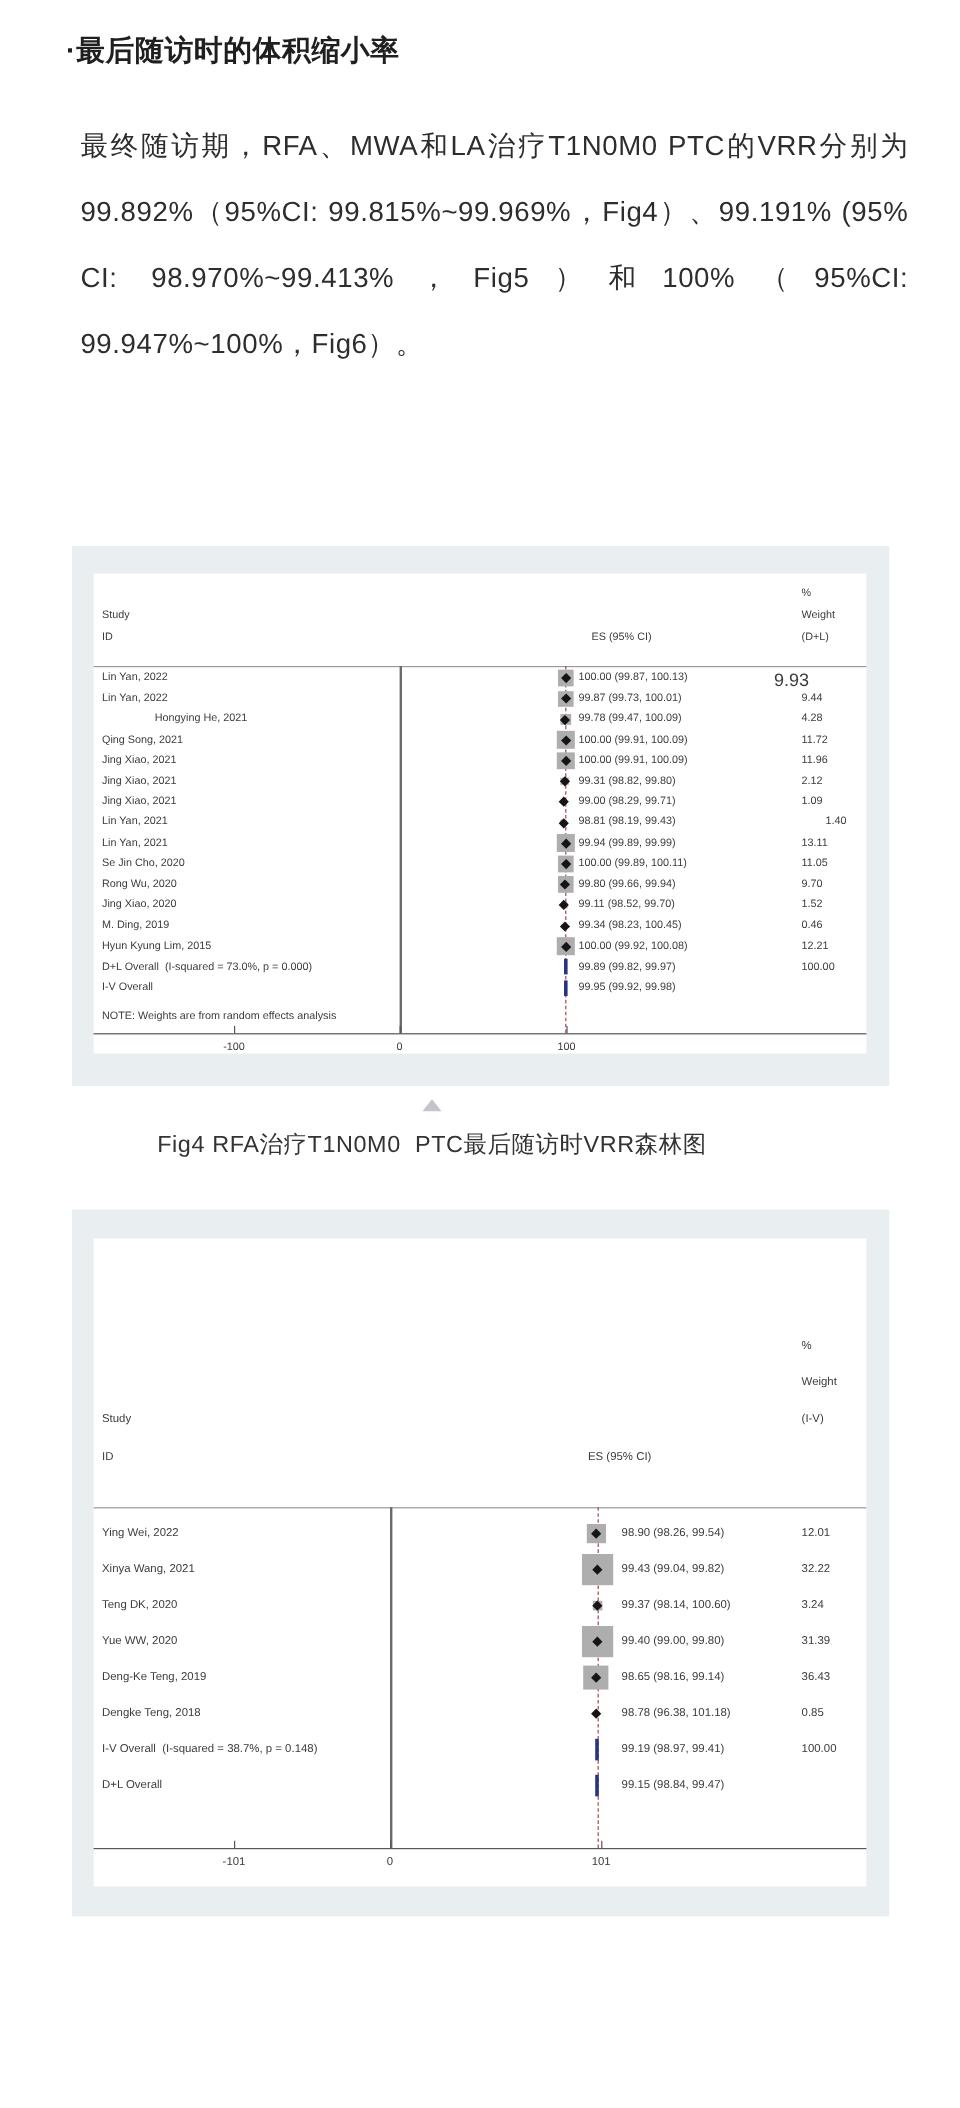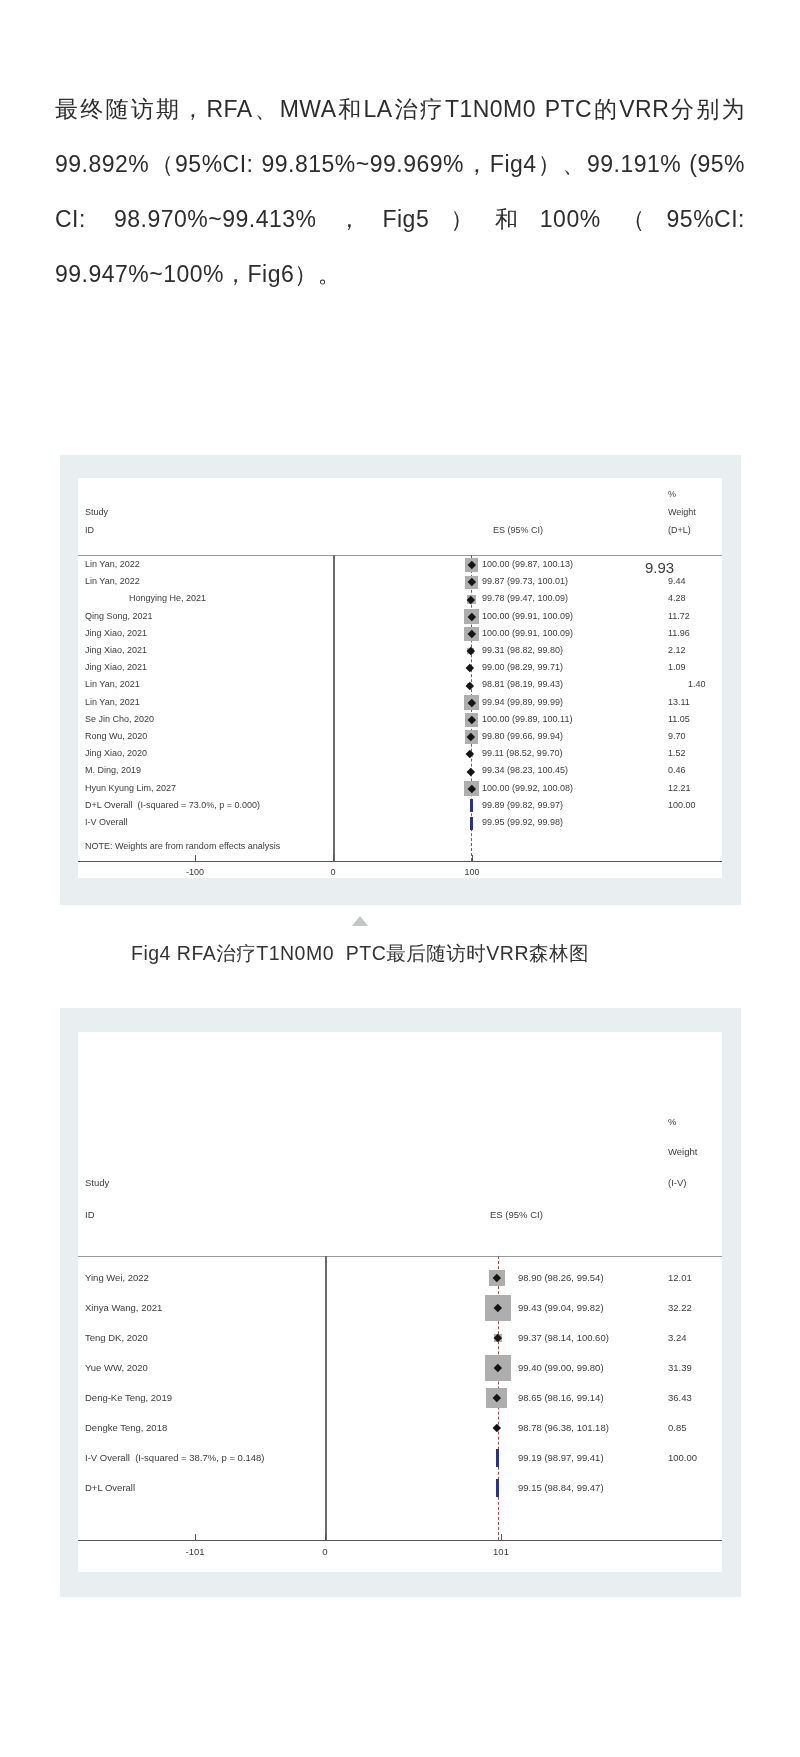--- a/index.html
+++ b/index.html
@@ -1,35 +1,36 @@
 <!DOCTYPE html>
 <html><head>
 <meta charset="utf-8">
 <style>
   html,body{margin:0;padding:0;background:#ffffff;}
   #page{position:relative;width:800px;height:1757px;background:#ffffff;overflow:hidden;
         font-family:"Liberation Sans","DejaVu Sans",sans-serif;}
   #heading{position:absolute;left:55px;top:26px;margin:0;font-size:24px;font-weight:bold;
            color:#1f1f1f;letter-spacing:0.5px;}
-  #paragraph{position:absolute;left:55px;top:82px;width:690px;margin:0;font-size:23px;
+  #paragraph{position:absolute;left:55px;top:82px;width:690px;margin:12px;font-size:23px;
              line-height:55px;color:#2d2d2d;text-align:justify;text-justify:inter-character;
              letter-spacing:0.5px;}
   .chart-outer{position:absolute;}
   .chart-inner{position:absolute;background:#ffffff;}
   .ctext{position:absolute;white-space:pre;line-height:1;color:#3c3c3c;}
   .caption-wrap{position:absolute;left:0;width:720px;text-align:center;}
   .tri{width:0;height:0;border-left:8px solid transparent;border-right:8px solid transparent;
        border-bottom:10px solid #c2c6ca;margin:0 auto 14px auto;}
   .caption{font-size:19.5px;color:#333333;letter-spacing:0.5px;white-space:pre-wrap;text-align:center;}
 </style>
 </head>
 <body>
 
 <div id="page">
 
+  <h2 id="heading">·最后随访时的体积缩小率</h2>
 
   <p id="paragraph">最终随访期，RFA、MWA和LA治疗T1N0M0 PTC的VRR分别为99.892%（95%CI: 99.815%~99.969%，Fig4）、99.191% (95% CI: 98.970%~99.413%，Fig5）和100%（95%CI: 99.947%~100%，Fig6）。</p>
 
   <div class="chart-outer" style="left: 60px; top: 455px; width: 681px; height: 450px; background: rgb(233, 238, 241);">
     <div class="chart-inner" style="left: 18px; top: 23px; width: 644px; height: 400px;">
         <div class="ctext" style="position: absolute; left: 7px; top: 30.05px; font-size: 9px; color: rgb(60, 60, 60);">Study</div>
         <div class="ctext" style="position: absolute; left: 7px; top: 48.05px; font-size: 9px; color: rgb(60, 60, 60);">ID</div>
         <div class="ctext" style="position: absolute; left: 415px; top: 48.05px; font-size: 9px; color: rgb(60, 60, 60);">ES (95% CI)</div>
         <div class="ctext" style="position: absolute; left: 590px; top: 12.05px; font-size: 9px; color: rgb(60, 60, 60);">%</div>
         <div class="ctext" style="position: absolute; left: 590px; top: 30.05px; font-size: 9px; color: rgb(60, 60, 60);">Weight</div>
@@ -95,21 +96,21 @@
         <div class="ctext" style="position: absolute; left: 7px; top: 271.25px; font-size: 9px; color: rgb(60, 60, 60);">Jing Xiao, 2020</div>
         <div style="position: absolute; left: 389.678px; top: 273.611px; width: 5.17811px; height: 5.17811px; background: rgb(174, 174, 174);"></div>
         <div style="position: absolute; left: 389.467px; top: 273.4px; width: 5.6px; height: 5.6px; background: rgb(21, 21, 21); transform: rotate(45deg);"></div>
         <div class="ctext" style="position: absolute; left: 404px; top: 271.25px; font-size: 9px; color: rgb(60, 60, 60);">99.11 (98.52, 99.70)</div>
         <div class="ctext" style="position: absolute; left: 590px; top: 271.25px; font-size: 9px; color: rgb(60, 60, 60);">1.52</div>
         <div class="ctext" style="position: absolute; left: 7px; top: 288.45px; font-size: 9px; color: rgb(60, 60, 60);">M. Ding, 2019</div>
         <div style="position: absolute; left: 391.162px; top: 291.976px; width: 2.84858px; height: 2.84858px; background: rgb(174, 174, 174);"></div>
         <div style="position: absolute; left: 389.786px; top: 290.6px; width: 5.6px; height: 5.6px; background: rgb(21, 21, 21); transform: rotate(45deg);"></div>
         <div class="ctext" style="position: absolute; left: 404px; top: 288.45px; font-size: 9px; color: rgb(60, 60, 60);">99.34 (98.23, 100.45)</div>
         <div class="ctext" style="position: absolute; left: 590px; top: 288.45px; font-size: 9px; color: rgb(60, 60, 60);">0.46</div>
-        <div class="ctext" style="position: absolute; left: 7px; top: 305.65px; font-size: 9px; color: rgb(60, 60, 60);">Hyun Kyung Lim, 2027</div>
+        <div class="ctext" style="position: absolute; left: 7px; top: 305.65px; font-size: 9px; color: rgb(60, 60, 60);">Hyun Kyung Lim, 2015</div>
         <div style="position: absolute; left: 386.162px; top: 303.262px; width: 14.676px; height: 14.676px; background: rgb(174, 174, 174);"></div>
         <div style="position: absolute; left: 390.7px; top: 307.8px; width: 5.6px; height: 5.6px; background: rgb(21, 21, 21); transform: rotate(45deg);"></div>
         <div class="ctext" style="position: absolute; left: 404px; top: 305.65px; font-size: 9px; color: rgb(60, 60, 60);">100.00 (99.92, 100.08)</div>
         <div class="ctext" style="position: absolute; left: 590px; top: 305.65px; font-size: 9px; color: rgb(60, 60, 60);">12.21</div>
         <div class="ctext" style="position: absolute; left: 7px; top: 322.85px; font-size: 9px; color: rgb(60, 60, 60);">D+L Overall  (I-squared = 73.0%, p = 0.000)</div>
         <div style="position: absolute; left: 391.848px; top: 321.3px; width: 3px; height: 13px; background: rgb(43, 52, 128);"></div>
         <div class="ctext" style="position: absolute; left: 404px; top: 322.85px; font-size: 9px; color: rgb(60, 60, 60);">99.89 (99.82, 99.97)</div>
         <div class="ctext" style="position: absolute; left: 590px; top: 322.85px; font-size: 9px; color: rgb(60, 60, 60);">100.00</div>
         <div class="ctext" style="position: absolute; left: 7px; top: 340.05px; font-size: 9px; color: rgb(60, 60, 60);">I-V Overall</div>
         <div style="position: absolute; left: 391.931px; top: 338.5px; width: 3px; height: 13px; background: rgb(43, 52, 128);"></div>

